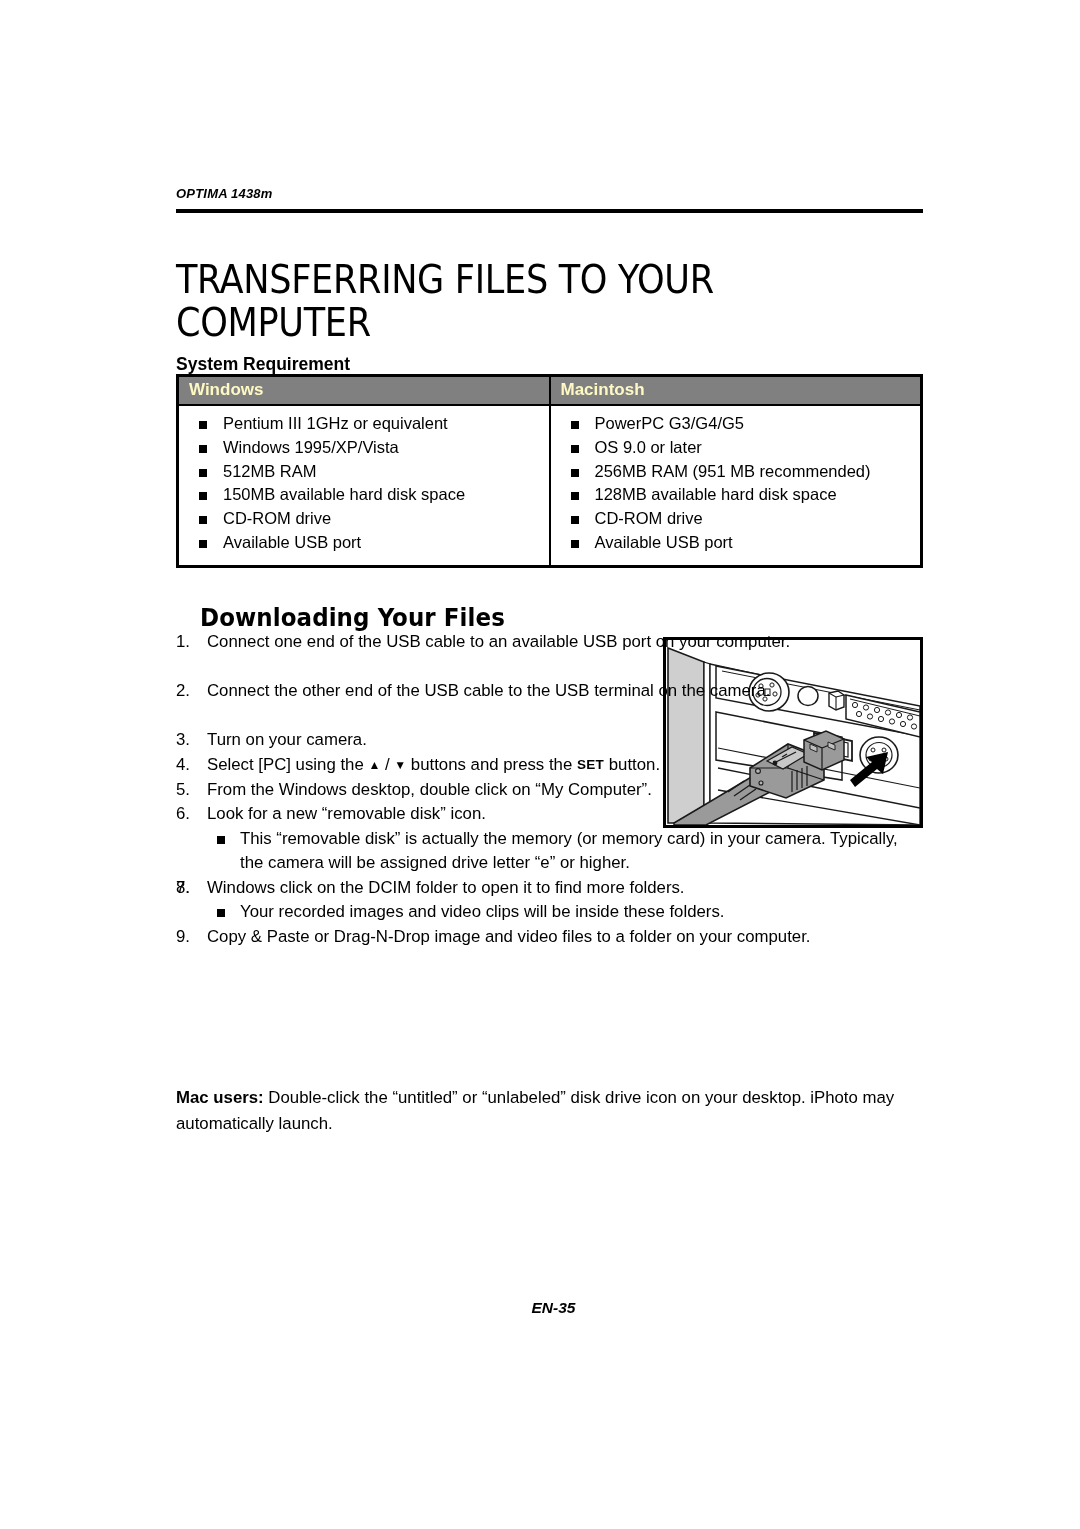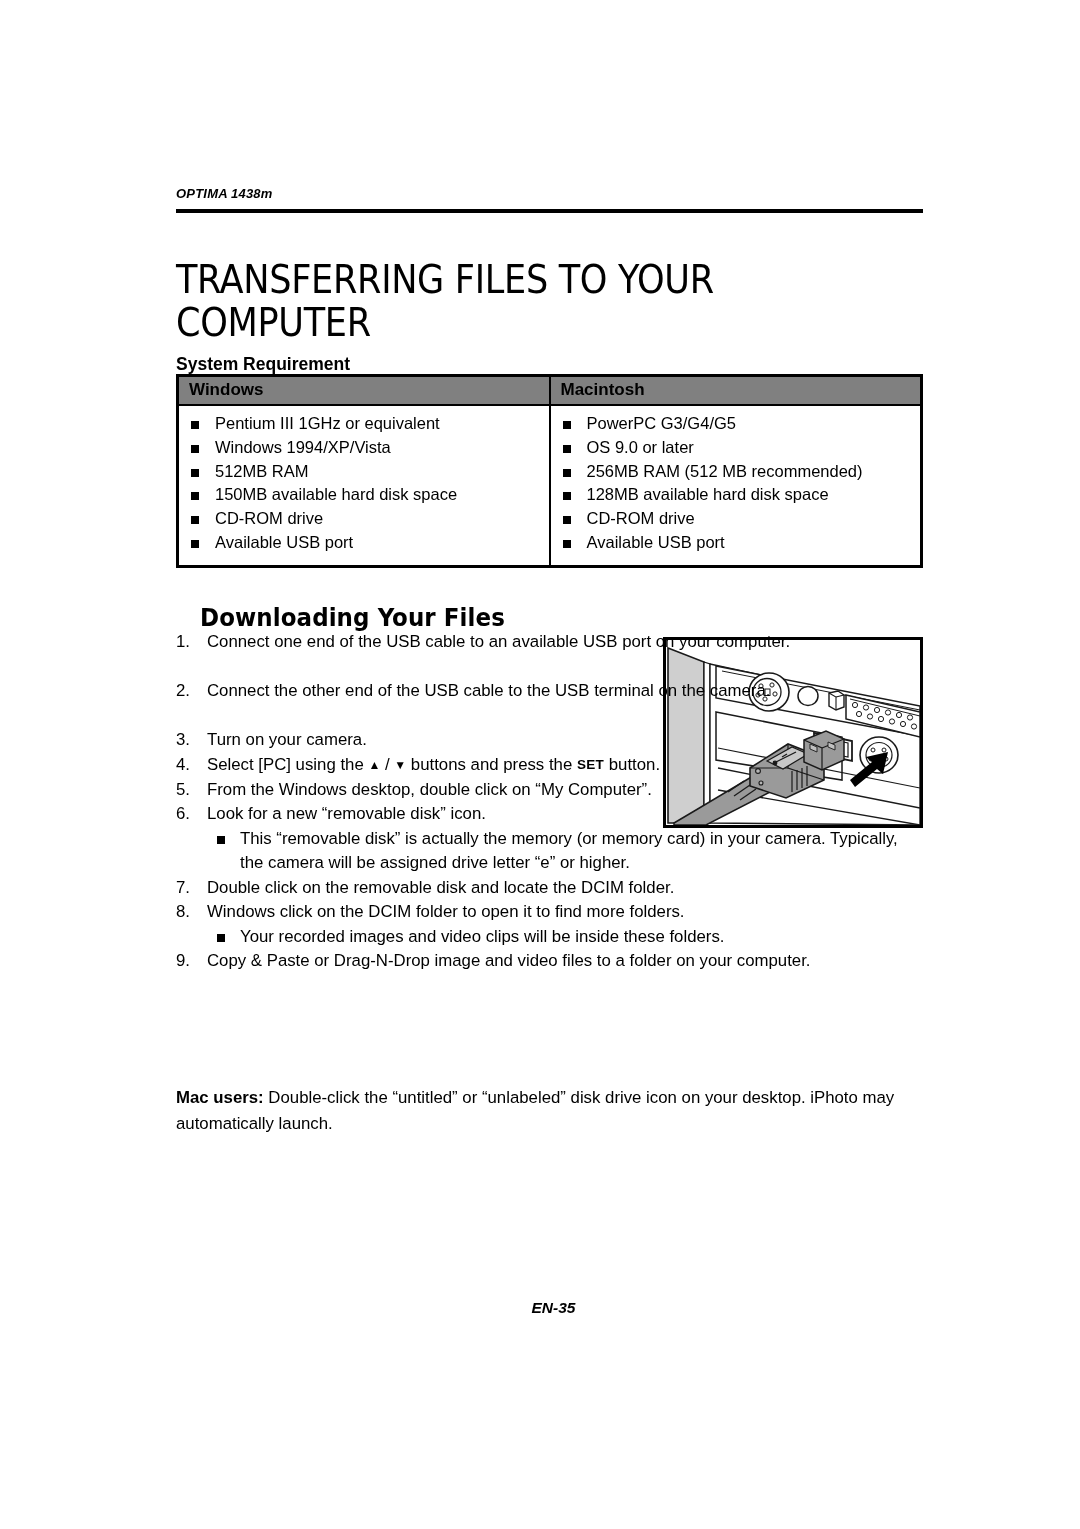--- a/index.html
+++ b/index.html
@@ -69,33 +69,33 @@
     border-collapse: collapse;
     background: #fff;
   }
   .req-table table {
     width: 100%;
     border-collapse: collapse;
     table-layout: fixed;
   }
   .req-table th {
     background: #808080;
-    color: #000000;
+    color: #fef9c3;
     font-size: 17px;
     font-weight: bold;
     text-align: left;
     padding: 3px 0 4px 10px;
     border-bottom: 2px solid #000;
     border-right: 2px solid #000;
     height: 28px;
   }
   .req-table th:last-child { border-right: none; }
   .req-table td {
     vertical-align: top;
-    padding: 6px 4px 10px 0;
+    padding: 6px 4px 10px 8px;
     border-right: 2px solid #000;
   }
   .req-table td:last-child { border-right: none; }
   .req-table td ul {
     list-style: none;
     margin: 0; padding: 0;
   }
   .req-table td li {
     font-size: 16.5px;
     line-height: 23.8px;
@@ -224,32 +224,32 @@
         <tr>
           <th style="width:50%">Windows</th>
           <th style="width:50%">Macintosh</th>
         </tr>
       </thead>
       <tbody>
         <tr>
           <td>
             <ul>
               <li>Pentium III 1GHz or equivalent</li>
-              <li>Windows 1994/XP/Vista</li>
+              <li>Windows 1995/XP/Vista</li>
               <li>512MB RAM</li>
               <li>150MB available hard disk space</li>
               <li>CD-ROM drive</li>
               <li>Available USB port</li>
             </ul>
           </td>
           <td>
             <ul>
               <li>PowerPC G3/G4/G5</li>
               <li>OS 9.0 or later</li>
-              <li>256MB RAM (512 MB recommended)</li>
+              <li>256MB RAM (951 MB recommended)</li>
               <li>128MB available hard disk space</li>
               <li>CD-ROM drive</li>
               <li>Available USB port</li>
             </ul>
           </td>
         </tr>
       </tbody>
     </table>
   </div>
 
@@ -384,21 +384,20 @@
     </li>
     <li>
       <span class="num">6.</span>
       <span class="full">Look for a new “removable disk” icon.</span>
       <ul class="substeps">
         <li>This “removable disk” is actually the memory (or memory card) in your camera. Typically, the camera will be assigned drive letter “e” or higher.</li>
       </ul>
     </li>
     <li>
       <span class="num">7.</span>
-      <span class="full">Double click on the removable disk and locate the DCIM folder.</span>
     </li>
     <li>
       <span class="num">8.</span>
       <span class="full">Windows click on the DCIM folder to open it to find more folders.</span>
       <ul class="substeps">
         <li>Your recorded images and video clips will be inside these folders.</li>
       </ul>
     </li>
     <li>
       <span class="num">9.</span>

